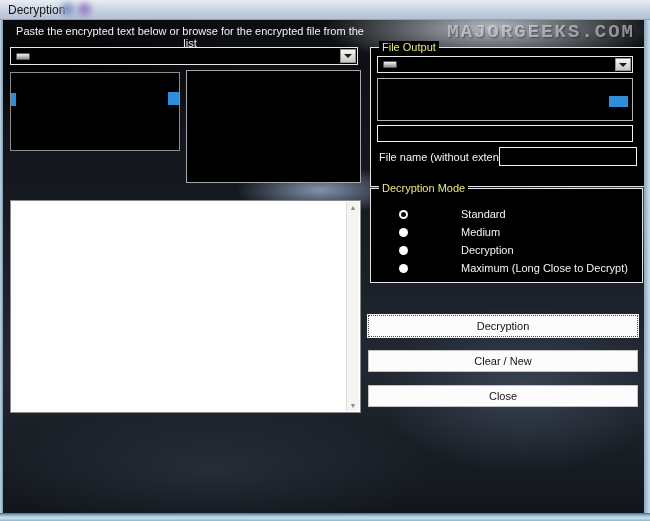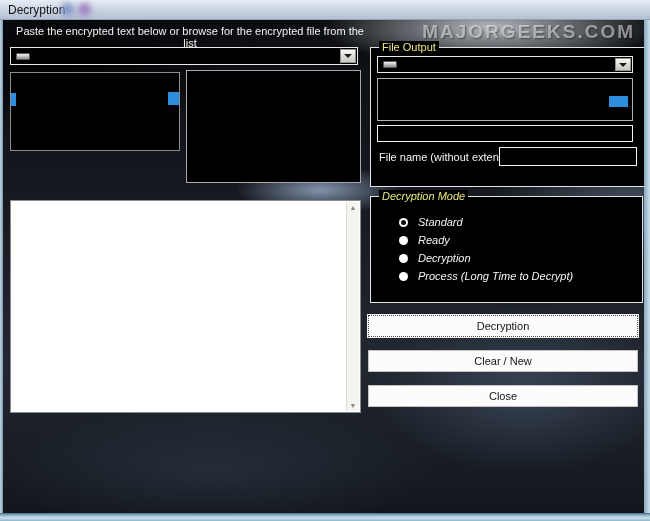--- a/index.html
+++ b/index.html
@@ -31,21 +31,21 @@
       radial-gradient(ellipse 240px 55px at 487px 8px, rgba(192,197,204,0.95), rgba(192,197,204,0) 70%),
       radial-gradient(ellipse 120px 35px at 317px 170px, rgba(148,168,196,0.85), rgba(148,168,196,0) 70%),
       radial-gradient(ellipse 200px 90px at 625px 190px, rgba(120,140,165,0.5), rgba(120,140,165,0) 70%),
       radial-gradient(ellipse 210px 120px at 520px 370px, rgba(84,102,128,0.45), rgba(84,102,128,0) 70%),
       radial-gradient(ellipse 320px 90px at 210px 450px, rgba(70,85,105,0.30), rgba(70,85,105,0) 70%),
       linear-gradient(180deg,#0b0d11 0%,#171b22 40%,#222831 70%,#12161c 100%);
   }
   .instruction { position:absolute; left:7px; top:5px; width:360px; font-size:11px; color:#f2f2f2;text-align:center; }
   .watermark {
     position:absolute; left:270px; top:1px; width:362px; text-align:right;
-    font-family:Liberation Sans, sans-serif; font-weight:bold; font-size:19px;
+    font-family:Liberation Mono, monospace; font-weight:bold; font-size:19px;
     letter-spacing:2px; color:rgba(255,255,255,0.5); text-shadow:1px 1px 2px rgba(0,0,0,0.45);
   }
   
   .combo { position:absolute; background:#000; border:1px solid #e9e9e9; }
   .drive-icon { position:absolute; left:5px; top:5px; width:14px; height:7px;
     background:linear-gradient(180deg,#f2f2f2 0%,#8f8f8f 100%); border:1px solid #5c5c5c; border-radius:1px; }
   .combo-btn { position:absolute; right:1px; top:1px; bottom:1px; width:16px;
     background:linear-gradient(180deg,#f6f6f4,#c9c8c2); border:1px solid #94948e;
     display:flex; align-items:center; justify-content:center; }
   .caret { width:0; height:0; border-left:4px solid transparent; border-right:4px solid transparent; border-top:4px solid #1c1c1c; }
@@ -56,21 +56,21 @@
   .field { position:absolute; background:#000; border:1px solid #f2f2f2; }
   .white-label { position:absolute; font-size:11px; color:#f4f4f4; white-space:nowrap; }
   
   .textarea { position:absolute; left:7px; top:180px; width:351px; height:213px;
     background:#fff; border:1px solid #8a8a8a; }
   .scrollbar { position:absolute; top:1px; bottom:1px; right:1px; width:13px;
     background:#f4f4f0; border-left:1px solid #dcdcd6; }
   .scrollbar .arr { position:absolute; left:0; right:0; height:11px; font-size:7px; line-height:11px; text-align:center; color:#8a8a84; }
   .arr.up { top:0; } .arr.down { bottom:0; }
   
-  .radio-row { position:absolute; left:28px; height:14px; display:flex; align-items:center; }
+  .radio-row { position:absolute; left:28px; height:14px; display:flex; align-items:center;gap:43px; }
   .radio-circle { width:9px; height:9px; border-radius:50%; background:#fff; position:relative; flex:none; }
   .radio-circle.selected::after { content:""; position:absolute; left:2px; top:2px; width:5px; height:5px; border-radius:50%; background:#0d0d0d; }
   .radio-label { margin-left:10px; font-size:11px; color:#f4f4f4; white-space:nowrap; }
   
   .wbtn { position:absolute; left:365px; width:270px; height:22px; background:#fcfcfc;
     border:1px solid #c2c2c2; font-family:inherit; font-size:11px; color:#141414;
     display:flex; align-items:center; justify-content:center; }
   .wbtn.focus { border:1px dotted #4a4a4a; box-shadow:0 0 0 1px #f4f4f4; }
   
   .process-box { position:absolute; left:3px; top:7px; right:3px; bottom:4px; background:#000; border:1px solid #f0f0f0; }
@@ -139,38 +139,38 @@
       <div class="field" style="left:6px; top:77px; width:256px; height:17px;">
         <span style="position:absolute; left:3px; top:2px; font-size:11px; color:#f0f0f0;"></span>
       </div>
 
       <span class="white-label" style="left:8px; top:103px;">File name (without extension)</span>
       <div class="field" style="left:128px; top:99px; width:138px; height:19px;">
         <span style="position:absolute; left:3px; top:3px; font-size:11px; color:#f0f0f0;"></span>
       </div>
     </div>
 
-    <div class="group" style="left:367px; top:176px; width:273px; height:107px;font-style:italic;">
+    <div class="group" style="left:367px; top:168px; width:273px; height:95px;">
       <span class="group-label">Decryption Mode</span>
 
       <div class="radio-row" style="top:18px;">
         <span class="radio-circle selected"></span>
         <span class="radio-label">Standard</span>
       </div>
       <div class="radio-row" style="top:36px;">
         <span class="radio-circle"></span>
-        <span class="radio-label">Ready</span>
+        <span class="radio-label">Medium</span>
       </div>
       <div class="radio-row" style="top:54px;">
         <span class="radio-circle"></span>
         <span class="radio-label">Decryption</span>
       </div>
       <div class="radio-row" style="top:72px;">
         <span class="radio-circle"></span>
-        <span class="radio-label">Process (Long Time to Decrypt)</span>
+        <span class="radio-label">Maximum (Long Close to Decrypt)</span>
       </div>
     </div>
 
     <button class="wbtn focus" style="top:295px;">Decryption</button>
     <button class="wbtn" style="top:330px;">Clear / New</button>
     <button class="wbtn" style="top:365px;">Close</button>
 
 
   </div>
 </div>

